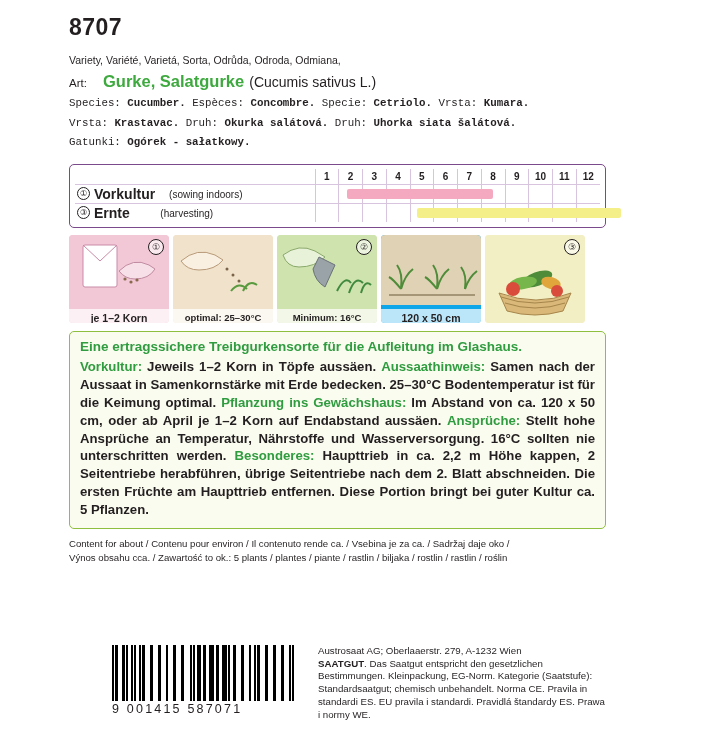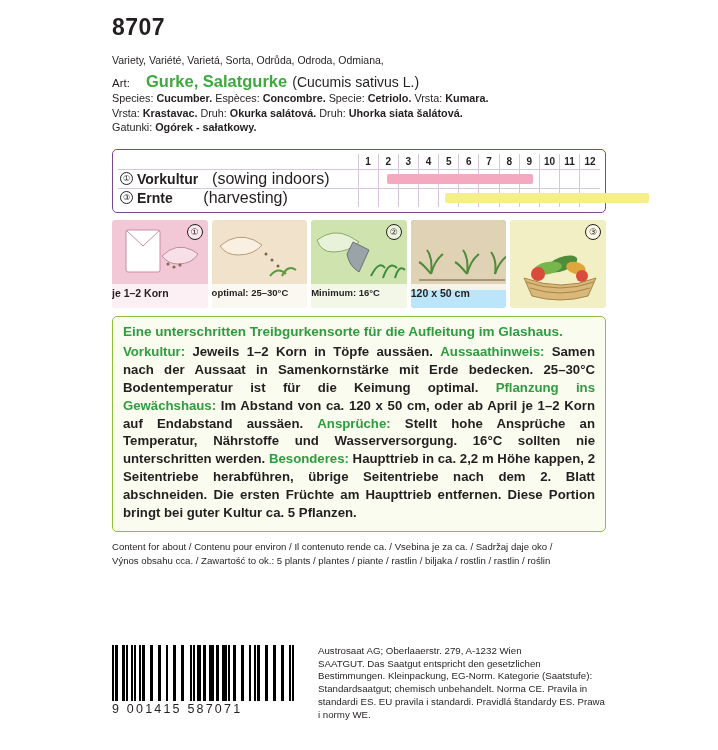--- a/index.html
+++ b/index.html
@@ -12,21 +12,21 @@
     background: #ffffff;
     font-family: "Liberation Sans", sans-serif;
     color: #231f20;
     overflow: hidden;
   }
   .page {
     position: relative;
     width: 718px;
     height: 750px;
     box-sizing: border-box;
-    padding: 0 112px 0 112px;
+    padding: 0 112px 0 69px;
   }
 
   
   .art-number {
     font-size: 23px;
     font-weight: bold;
     letter-spacing: 0.5px;
     padding-top: 14px;
     color: #231f20;
   }
@@ -57,21 +57,23 @@
     font-size: 16.5px;
   }
   .latin {
     color: #231f20;
     font-size: 14px;
     font-weight: normal;
     margin-left: 5px;
   }
   .lang-line {
     font-size: 10.8px;
+    margin-top: 5px;
     line-height: 1.35;
+    font-family: Liberation Mono, monospace;
   }
   .lang-line b {
     font-weight: bold;
   }
   .lang-line .sep {
     font-weight: normal;
   }
 
   
   .cal-wrap {
@@ -124,21 +126,21 @@
     font-size: 8px;
     margin-right: 4px;
     vertical-align: middle;
   }
   .lab-main {
     font-weight: bold;
     font-size: 14px;
     vertical-align: middle;
   }
   .lab-sub {
-    font-size: 16px;
+    font-size: 10px;
     vertical-align: middle;
   }
   .bar {
     position: absolute;
     top: 4px;
     height: 10px;
     border-radius: 2px;
   }
   .bar.pink { background: #f5a9c0; }
   .bar.green { background: #7fc47f; }
@@ -154,22 +156,23 @@
     position: relative;
     width: 100px;
     height: 88px;
     border-radius: 4px;
     overflow: hidden;
     box-sizing: border-box;
   }
   .picto .cap {
     position: absolute;
     left: 0; right: 0; bottom: 0;
-    height: 24px;
+    height: 14px;
     line-height: 18px;
+    text-align: center;
     font-size: 10.5px;
     font-weight: bold;
     color: #231f20;
     background: rgba(255,255,255,0.72);
   }
   .picto .cap.small { font-size: 9.5px; }
   .picto .stepnum {
     position: absolute;
     top: 4px; right: 5px;
     width: 14px; height: 14px;
@@ -246,21 +249,21 @@
     margin-top: 1px;
     font-family: "Liberation Sans", sans-serif;
   }
   .addr {
     margin-left: 16px;
     font-size: 9.7px;
     line-height: 1.33;
     flex: 1;
   }
   .addr .co { font-weight: normal; text-align: center; }
-  .addr b { font-weight: normal; text-align: right; }
+  .addr b { font-weight: bold; text-align: right; }
 </style>
 </head>
 <body>
 
 <div class="page">
 
   <div class="art-number">8707</div>
 
   <div class="variety-line">Variety, Variété, Varietá, Sorta, Odrůda, Odroda, Odmiana,</div>
 
@@ -433,21 +436,21 @@
         <circle cx="72" cy="56" r="6" fill="#d94b3a"></circle>
         <path d="M14 58 q38 14 72 0 l-8 18 q-28 8 -56 0z" fill="#d9b87a" stroke="#a6854a" stroke-width="1"></path>
         <path d="M16 62 q34 12 68 0" fill="none" stroke="#a6854a" stroke-width="1"></path>
         <path d="M20 68 q30 10 60 0" fill="none" stroke="#a6854a" stroke-width="1"></path>
       </svg>
       <div class="stepnum">③</div>
     </div>
   </div>
 
   <div class="desc">
-    <div class="headline">Eine unterschritten Treibgurkensorte für die Aufleitung im Glashaus.</div>
+    <div class="headline">Eine ertragssichere Treibgurkensorte für die Aufleitung im Glashaus.</div>
     <div class="body"><b>Vorkultur:</b><span> Jeweils 1–2 Korn in Töpfe aussäen. </span><b>Aussaathinweis:</b><span> Samen nach der Aussaat in Samenkornstärke mit Erde bedecken. 25–30°C Bodentemperatur ist für die Keimung optimal. </span><b>Pflanzung ins Gewächshaus:</b><span> Im Abstand von ca. 120 x 50 cm, oder ab April je 1–2 Korn auf Endabstand aussäen. </span><b>Ansprüche:</b><span> Stellt hohe Ansprüche an Temperatur, Nährstoffe und  Wasserversorgung. 16°C sollten nie unterschritten werden. </span><b>Besonderes:</b><span> Haupttrieb in ca. 2,2 m Höhe kappen, 2 Seitentriebe herabführen, übrige Seitentriebe nach dem 2. Blatt abschneiden. Die ersten Früchte am Haupttrieb entfernen. Diese Portion bringt bei guter Kultur ca. 5 Pflanzen.</span></div>
   </div>
 
   <div class="content-for">
     <div>Content for about / Contenu pour environ / Il contenuto rende ca. / Vsebina je za ca. / Sadržaj daje oko /</div>
     <div>Výnos obsahu cca. / Zawartość to ok.: 5 plants / plantes / piante / rastlin / biljaka / rostlin / rastlin / roślin</div>
   </div>
 
   <div class="footer">
     <div class="barcode-block">

